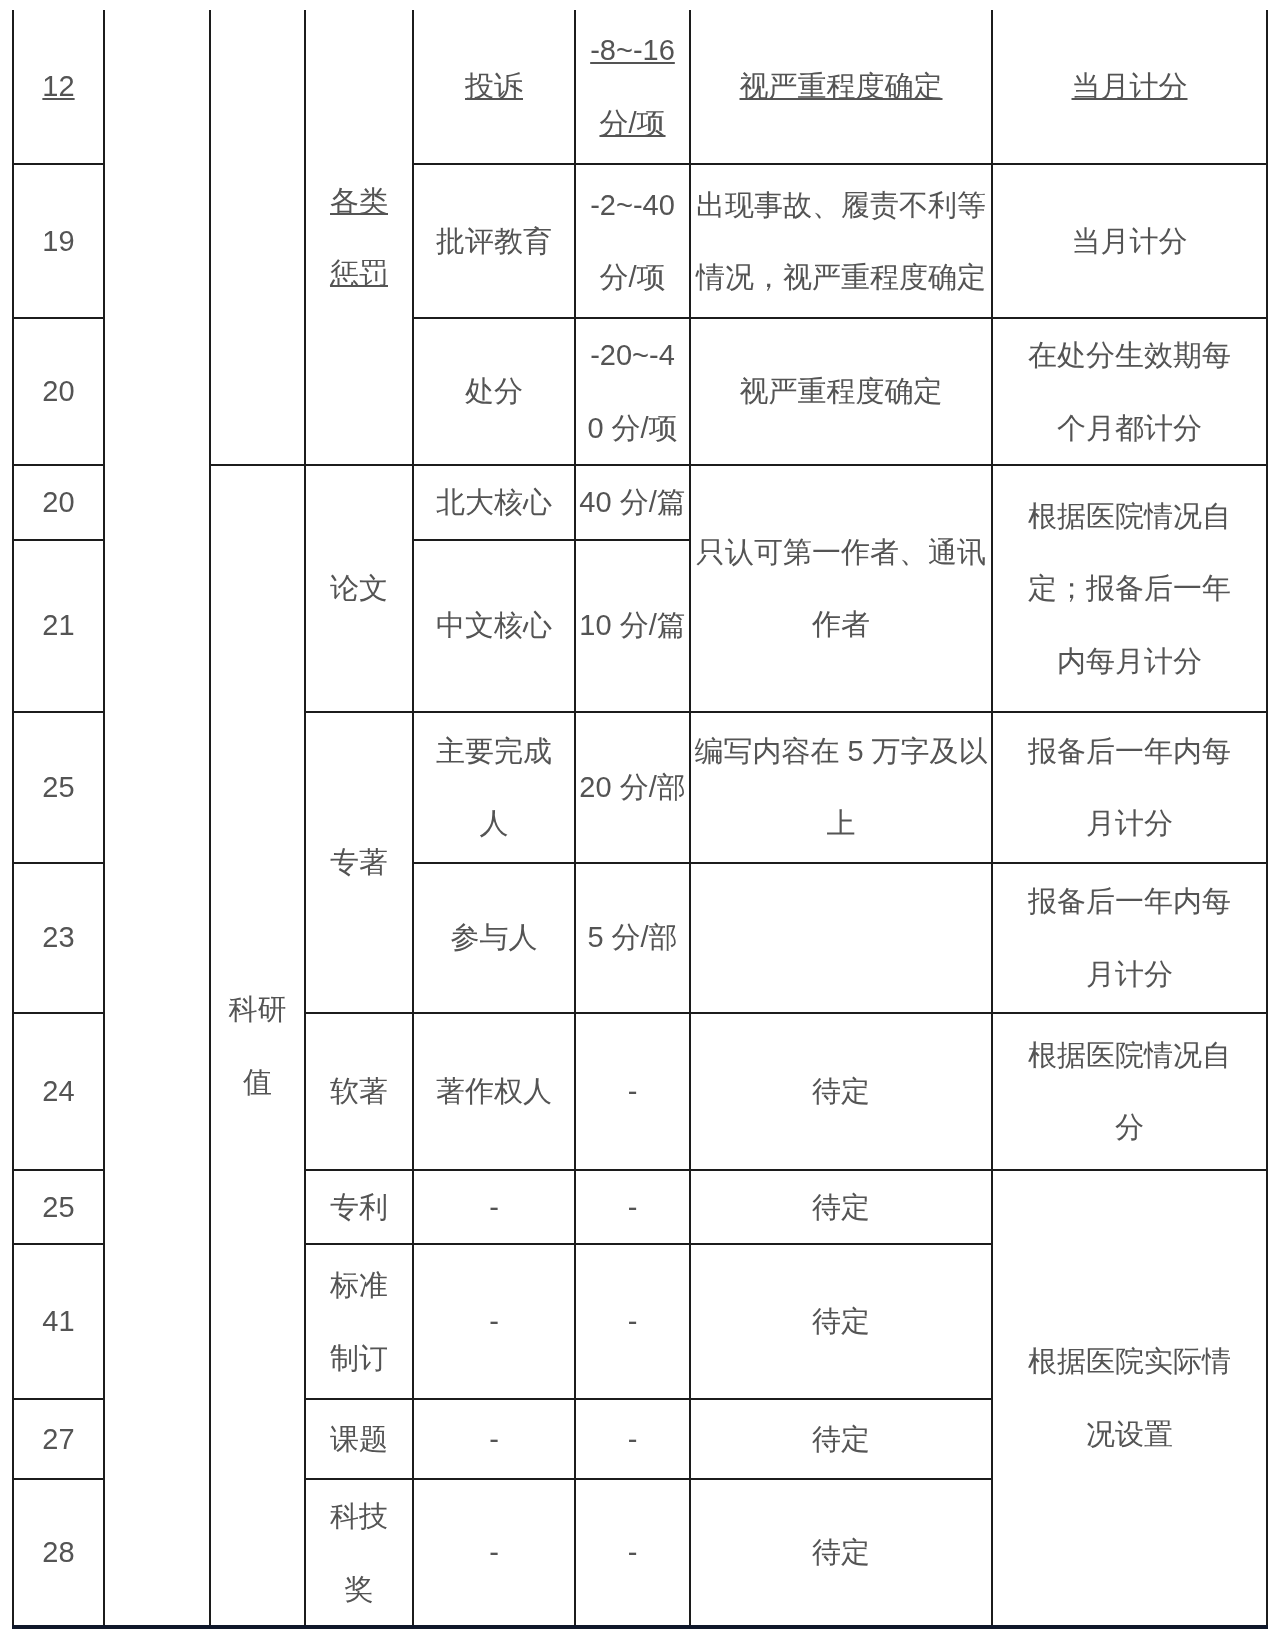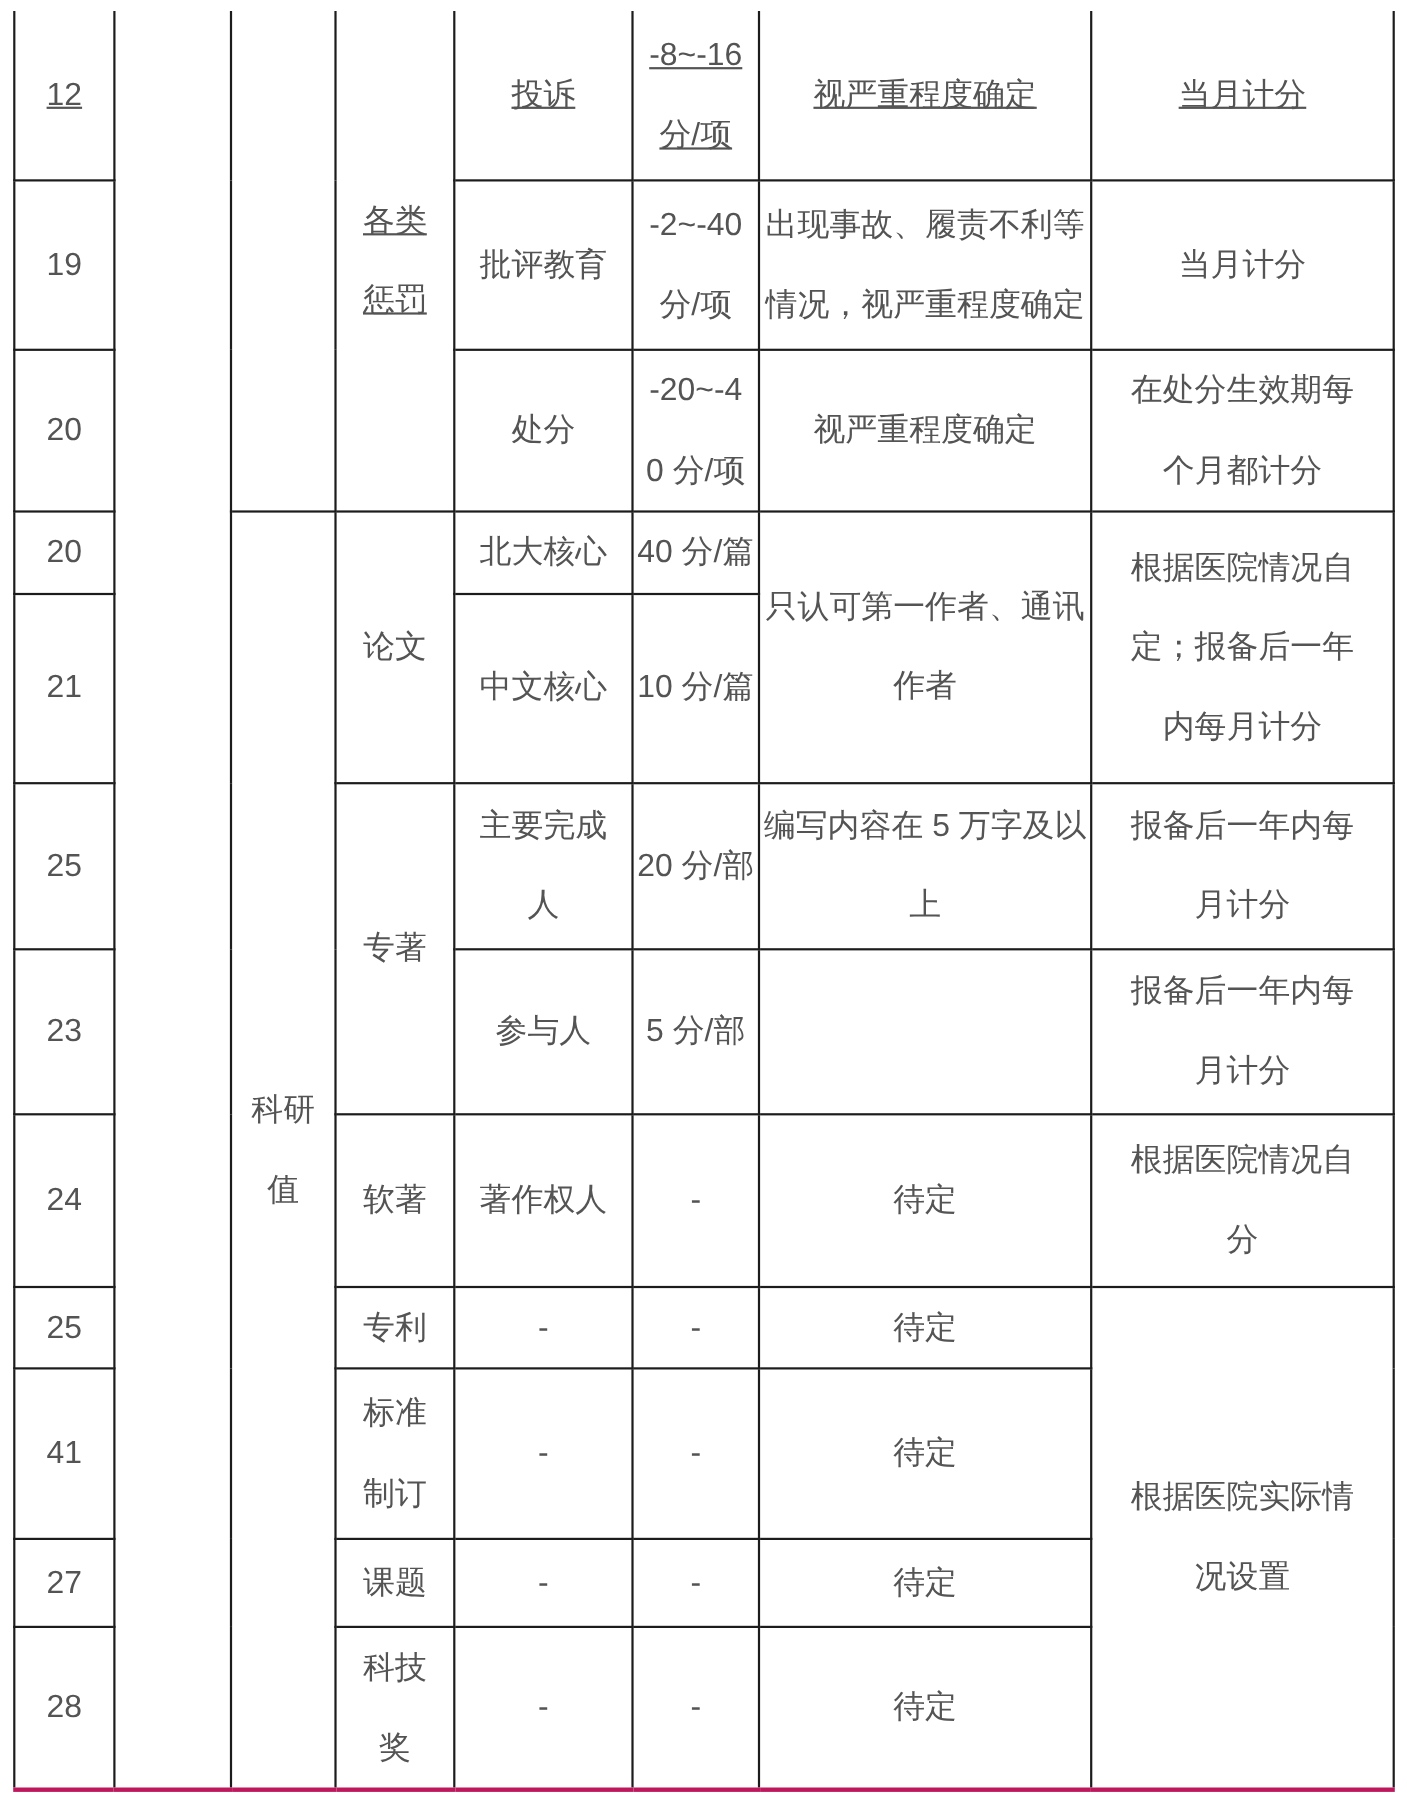--- a/index.html
+++ b/index.html
@@ -30,21 +30,21 @@
     line-height: 2.5;
     white-space: pre-line;
     padding: 0 2px;
     overflow: hidden;
   }
   table.score-table tr:first-child > td {
     border-top: none;
     text-decoration: underline;
   }
   table.score-table td.bb {
-    border-bottom: 4px solid #be185d;
+    border-bottom: 4px solid #0f172a;
   }
 </style>
 </head>
 <body>
 
 <table class="score-table">
   <colgroup>
     <col style="width:91px">
     <col style="width:106px">
     <col style="width:95px">

